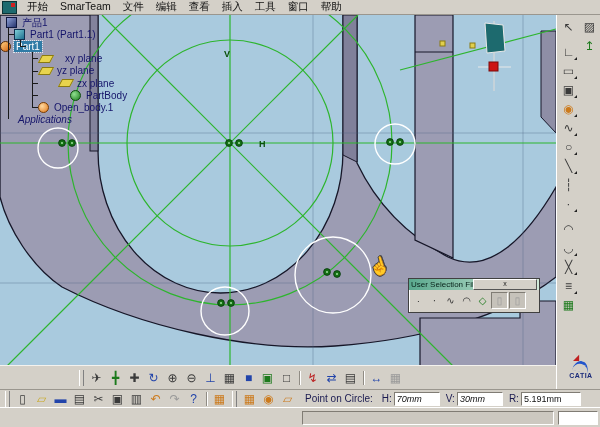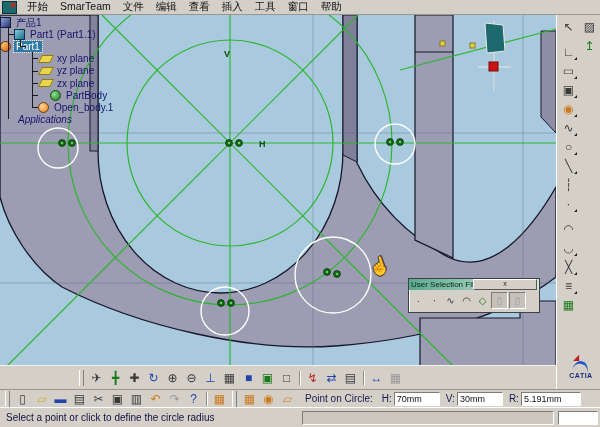--- a/index.html
+++ b/index.html
@@ -65,21 +65,21 @@
   .handle{width:3px;height:16px;border-left:1px solid #fff;border-right:1px solid #808080;margin:0 3px;flex:none;}
   .tb2{width:19px;height:18px;display:flex;align-items:center;justify-content:center;font-size:12px;color:#3a3a3a;flex:none;cursor:default;}
   .tb2.sep{width:7px;}
   .tb2.sep::before{content:"";width:1px;height:14px;background:#908c84;box-shadow:1px 0 0 #fff;}
   .ic-green{color:#1c7a1c;} .ic-orange{color:#cc7a1c;} .ic-blue{color:#2244aa;}
   .ic-red{color:#bb2222;} .ic-gray{color:#999;} .ic-yellow{color:#c8a820;}
   .poclabel{font-size:10px;color:#1a1a50;margin:0 3px 0 8px;white-space:nowrap;}
   .fldlbl{font-size:10px;color:#1a1a50;margin:0 2px 0 6px;}
   .fld{height:12px;border:1px solid;border-color:#807c74 #fff #fff #807c74;background:#fff;
        font-family:"Liberation Sans",sans-serif;font-size:9px;color:#111;padding:0 2px;}
-  .fld.w1{width:40px;} .fld.w2{width:54px;}
+  .fld.w1{width:40px;font-style:italic;} .fld.w2{width:54px;}
   
   .status{position:absolute;left:0;top:407px;width:600px;height:20px;background:var(--toolbar_bg);
           border-top:1px solid #fff;font-size:10px;color:var(--status_text);}
   .stext{position:absolute;left:6px;top:4px;white-space:nowrap;}
   .cmdbox{position:absolute;left:302px;top:3px;width:250px;height:12px;background:#ccc8c0;
           border:1px solid;border-color:#807c74 #fff #fff #807c74;}
   .pwrbox{position:absolute;left:558px;top:3px;width:38px;height:12px;background:#fff;
           border:1px solid;border-color:#807c74 #fff #fff #807c74;}
 </style>
 </head>
@@ -170,51 +170,51 @@
         <line x1="478" y1="52" x2="511" y2="52" stroke="#e8e8e8" stroke-width="1.2"></line>
         <rect x="489" y="47" width="9" height="9" fill="#cc1414" stroke="#7a0a0a"></rect>
         <rect x="440" y="26" width="5" height="5" fill="#e0cf4e" stroke="#8a7a10"></rect>
         <rect x="470" y="28" width="5" height="5" fill="#e0cf4e" stroke="#8a7a10"></rect>
       </g>
     </svg>
 
     <div class="tree">
       <div>
 
-          <div class="trow" style="padding-left: 0;">
+          <div class="trow" style="padding-left: 6px;">
             <span class="tico ic-product"></span>
             <span class="tlabel">产品1</span>
           </div>
 
           <div class="trow" style="padding-left: 14px;">
             <span class="tico ic-part"></span>
             <span class="tlabel">Part1 (Part1.1)</span>
           </div>
 
           <div class="trow" style="">
             <span class="tico ic-part-active"></span>
             <span class="tlabel sel">Part1</span>
           </div>
 
-          <div class="trow" style="padding-left: 38px;">
+          <div class="trow" style="padding-left: 38px; gap: 8px;">
             <span class="tico ic-plane"></span>
             <span class="tlabel">xy plane</span>
           </div>
 
           <div class="trow" style="padding-left: 38px;">
             <span class="tico ic-plane"></span>
             <span class="tlabel">yz plane</span>
           </div>
 
-          <div class="trow" style="padding-left: 38px; text-align: right;">
+          <div class="trow" style="padding-left: 58px; text-align: right;">
             <span class="tico ic-plane"></span>
             <span class="tlabel">zx plane</span>
           </div>
 
-          <div class="trow" style="padding-left: 50px;">
+          <div class="trow" style="padding-left: 38px; margin-left: 32px;">
             <span class="tico ic-partbody"></span>
             <span class="tlabel">PartBody</span>
           </div>
 
           <div class="trow" style="padding-left: 38px; text-align: right;">
             <span class="tico ic-openbody"></span>
             <span class="tlabel">Open_body.1</span>
           </div>
 
           <div class="trow" style="padding-left: 16px; font-style: italic;">
@@ -444,18 +444,17 @@
     <span class="poclabel">Point on Circle:</span>
     <span class="fldlbl">H:</span>
     <input class="fld w1" value="70mm" style="">
     <span class="fldlbl">V:</span>
     <input class="fld w1" value="30mm" style="">
     <span class="fldlbl">R:</span>
     <input class="fld w2" value="5.191mm" style="">
   </div>
 
   <div class="status">
-    <span class="stext">Select a point or click to define the circle radius</span>
     <div class="cmdbox"></div>
     <div class="pwrbox"></div>
   </div>
 
 </div>
 
 </body></html>

